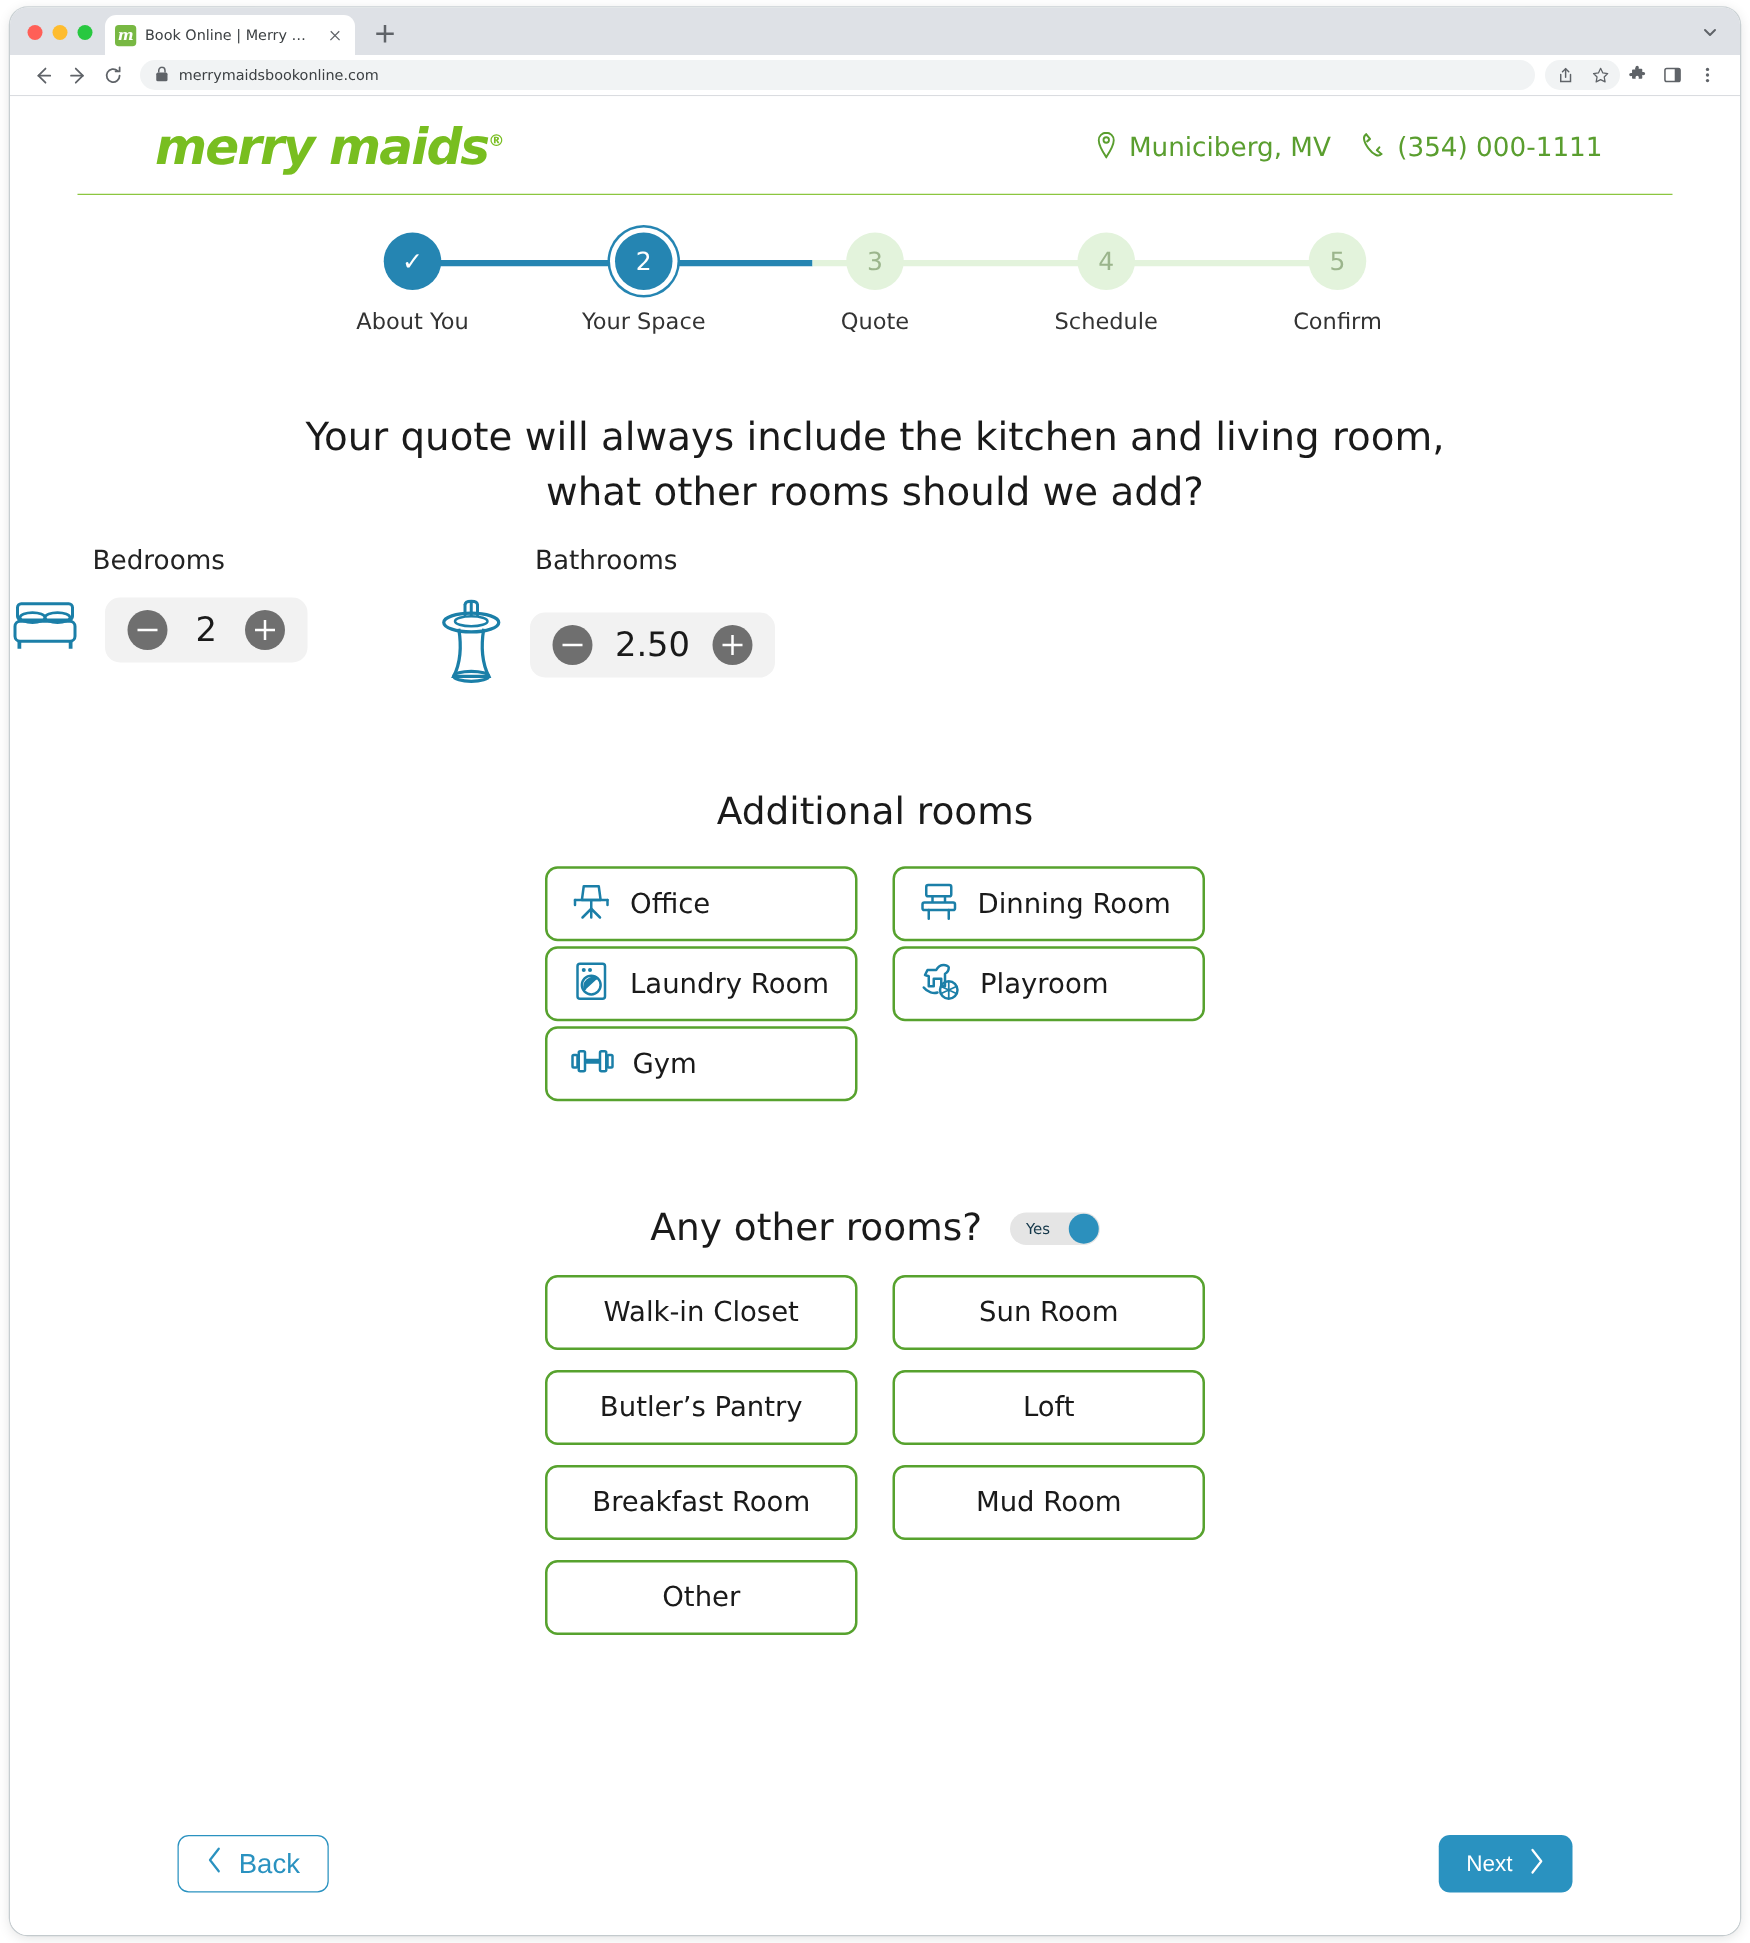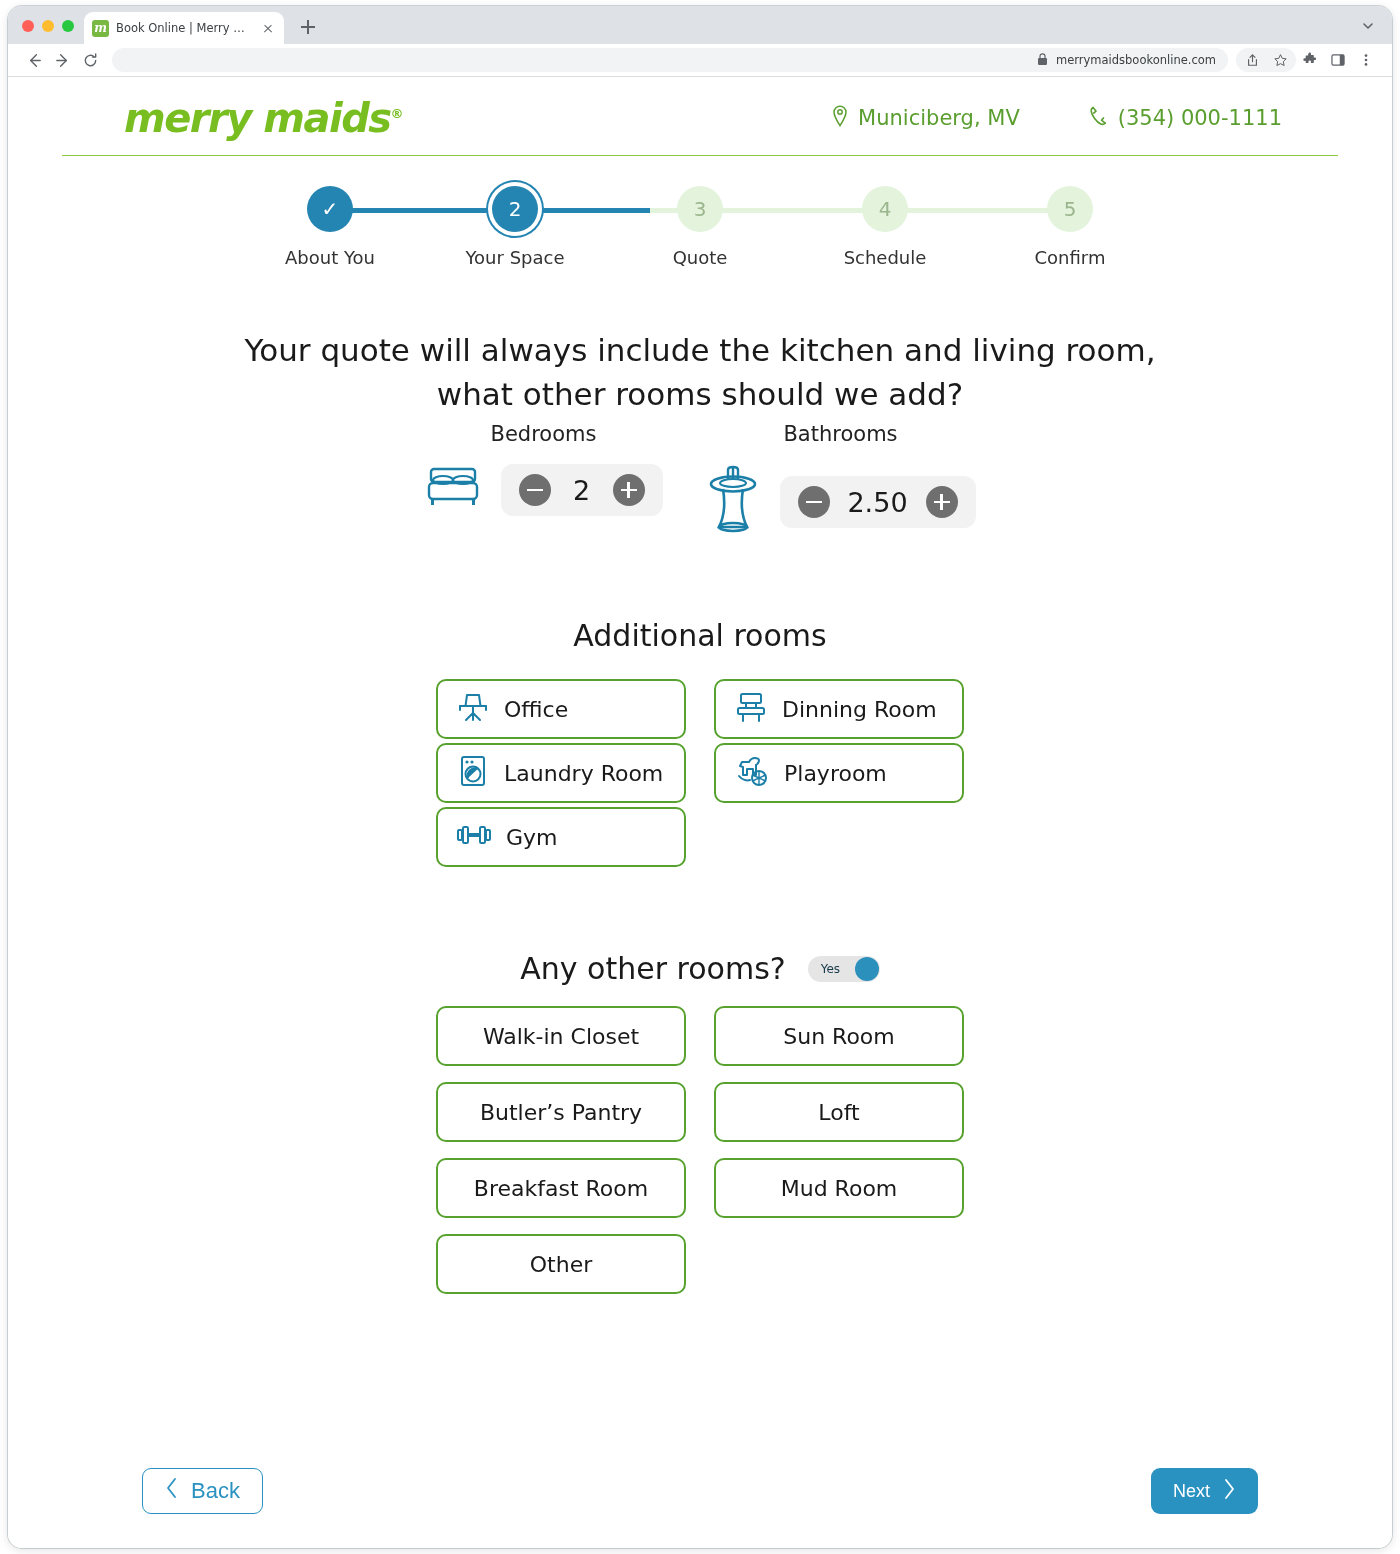--- a/index.html
+++ b/index.html
@@ -76,21 +76,21 @@
     border-bottom: 1px solid #dadce0;
   }
   .tb-icon {
     width: 28px; height: 28px; display: flex;
     align-items: center; justify-content: center;
     color: #5f6368; flex: none;
   }
   .omnibox {
     flex: 1; height: 24px; background: #f1f3f4;
     border-radius: 13px; margin: 0 8px 0 8px;
-    display: flex; align-items: center; padding: 0 12px; gap: 8px; justify-content: flex-end;
+    display: flex; align-items: center; padding: 0 12px; gap: 8px;
   }
   .omnibox .url { font-size: 11.5px; color: #3c4043; }
   .tb-right { display: flex; align-items: center; }
   .tb-pill {
     display: flex; align-items: center;
     background: #f1f3f4; border-radius: 13px; height: 24px; padding: 0 2px;
   }
   
   .page {
     flex: 1; background: #ffffff; overflow: hidden;
@@ -103,21 +103,21 @@
     margin: 0 54px;
   }
   .logo {
     font-family: "DejaVu Sans", sans-serif;
     font-style: italic; font-weight: bold;
     font-size: 40px; letter-spacing: -1.5px;
     color: #78be20;
     position: relative;
   }
   .logo sup { font-size: 13px; vertical-align: super; font-style: normal; }
-  .header-right { margin-left: auto; display: flex; align-items: center; gap: 68px; }
+  .header-right { margin-left: auto; display: flex; align-items: center; gap: 23px; }
   .hdr-item {
     display: flex; align-items: center; gap: 8px;
     color: #5a9e2f; font-size: 21px;
   }
   
   .stepper {
     margin: 30px auto 0; width: 900px;
     position: relative; height: 100px;
   }
   .steps { display: flex; justify-content: space-between; position: relative; }
@@ -133,22 +133,22 @@
   .step-label { margin-top: 15px; font-size: 18px; color: #333; white-space: nowrap; }
   .line { position: absolute; top: 22px; height: 5px; z-index: 1; }
   .line.filled { background: #2585b2; }
   .line.empty { background: #e3f3dc; }
   
   .question {
     text-align: center; font-size: 31px; color: #1a1a1a;
     line-height: 1.42; margin-top: 42px; font-weight: 400;
   }
   .counters {
-    display: flex; justify-content: center; gap: 43px;
-    margin-top: 6px;
+    display: flex; justify-content: flex-start; gap: 104px;
+    margin-top: 20px;
   }
   .counter-col { display: flex; flex-direction: column; align-items: center; }
   .counter-label { font-size: 21px; color: #222; margin-bottom: 18px; }
   .counter-row { display: flex; align-items: center; gap: 20px; }
   .stepper-box {
     background: #f2f2f2; border-radius: 12px;
     display: flex; align-items: center; gap: 14px;
     padding: 10px 18px;
   }
   .circ-btn {

